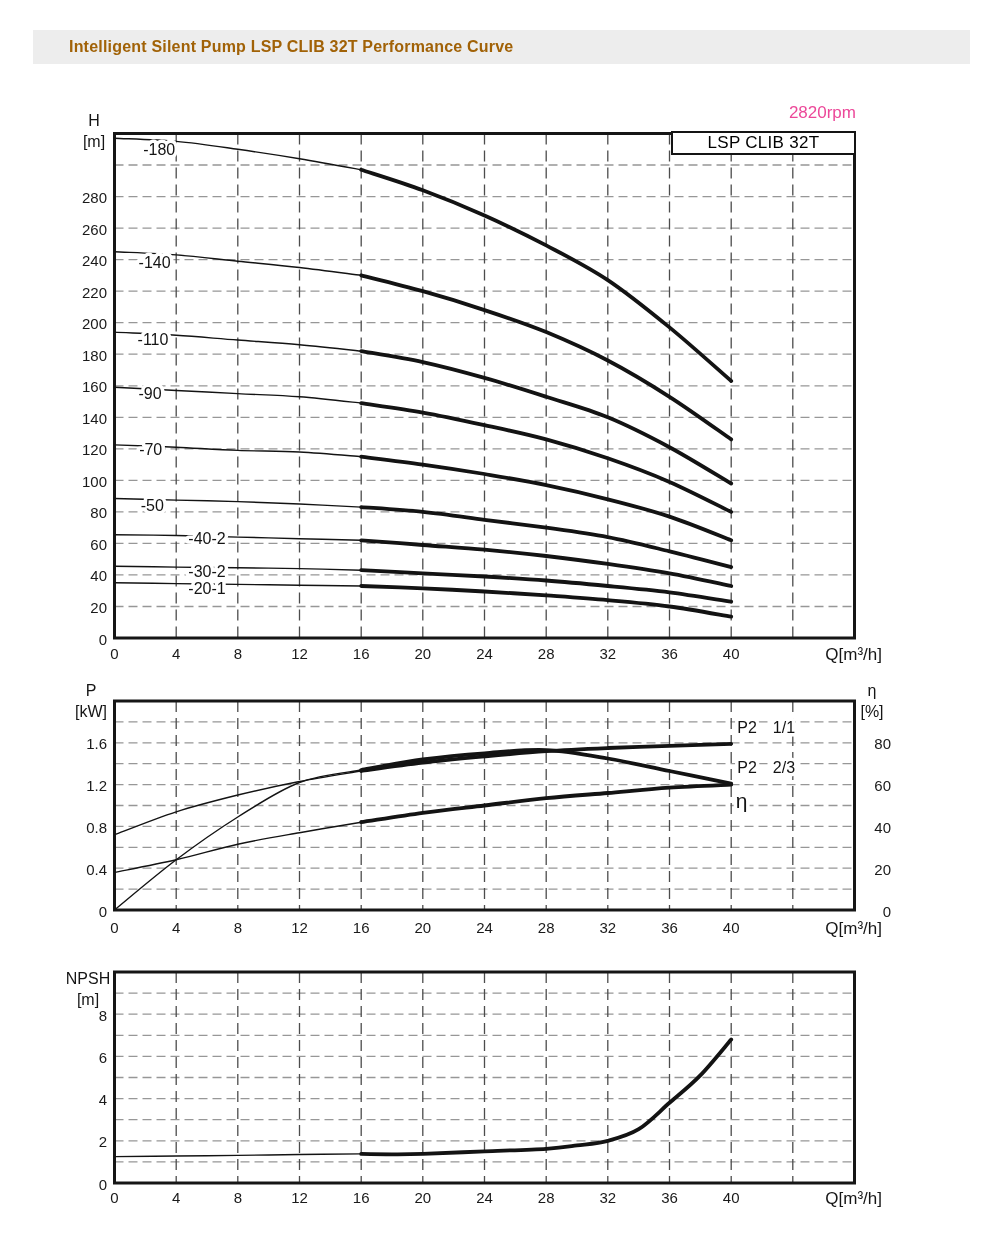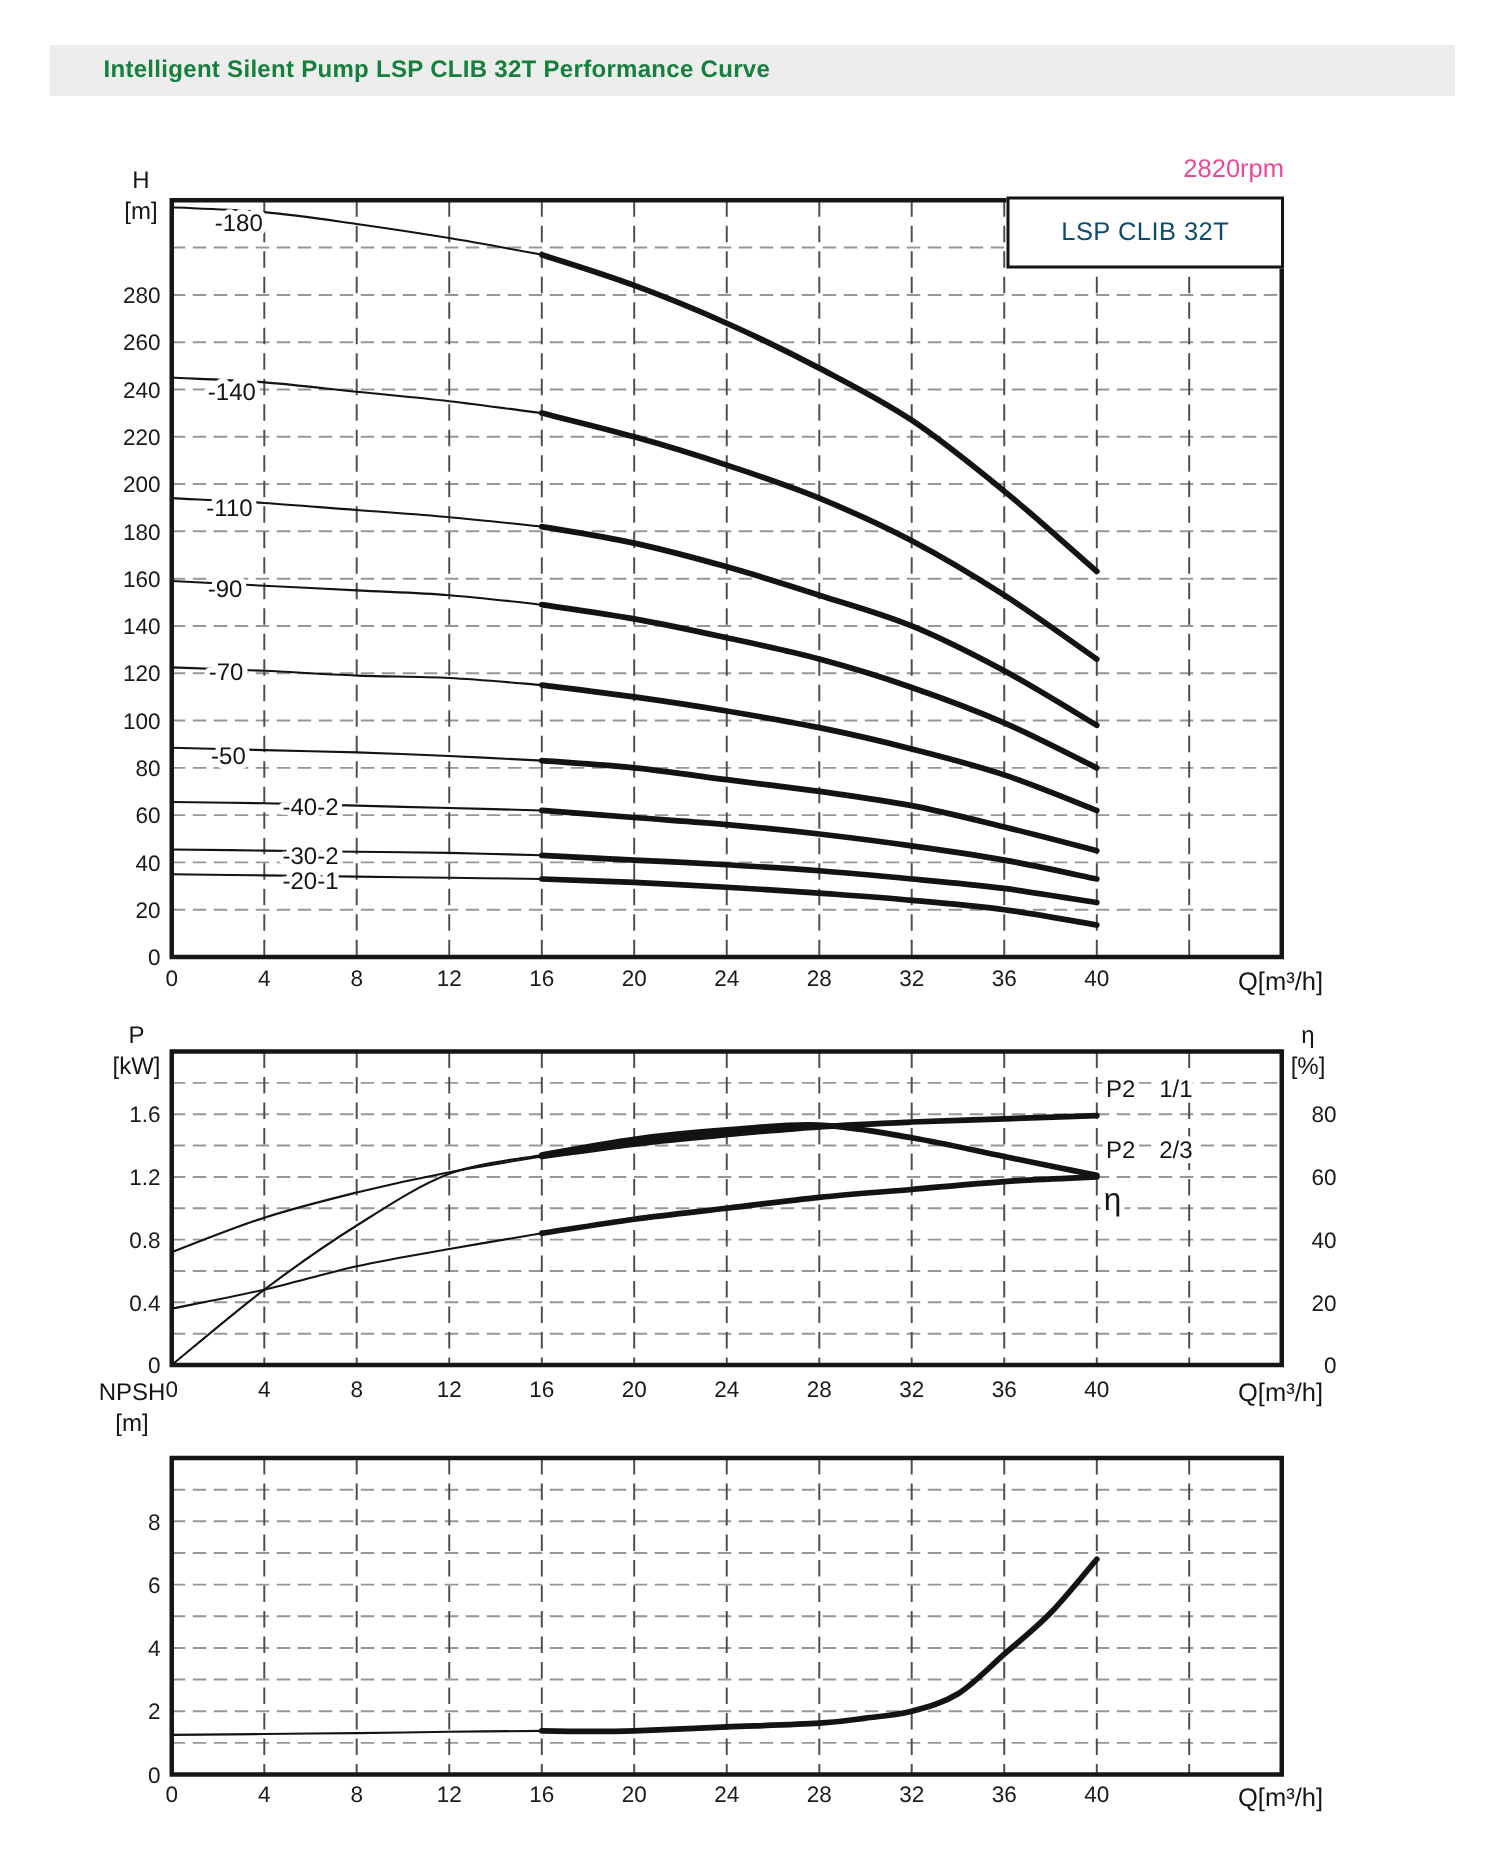--- a/index.html
+++ b/index.html
@@ -5,38 +5,38 @@
   html,body { margin:0; padding:0; background:#ffffff; }
   .page {
     position:relative; width:1000px; height:1238px; background:#ffffff;
     font-family:"Liberation Sans","DejaVu Sans",sans-serif; color:#1a1a1a; overflow:hidden;
   }
   .title-bar {
     position:absolute; left:33px; top:30px; width:937px; height:34px;
     background:#ededed; display:flex; align-items:center;
   }
   .title-bar span {
-    padding-left:36px; font-size:16px; font-weight:bold; letter-spacing:0.2px; color:#15803d;
+    padding-left:36px; font-size:16px; font-weight:bold; letter-spacing:0.2px; color:#a16207;
   }
   #chart-svg { position:absolute; left:0; top:0; }
   .rpm-label {
     position:absolute; left:760px; top:103px; width:96px;
     text-align:right; font-size:17px; color:#ec4899;
   }
   .model-box {
-    position:absolute; left:671px; top:131px; width:185px; height:48px;
+    position:absolute; left:671px; top:131px; width:185px; height:24px;
     background:#ffffff; border:2.5px solid #141414; box-sizing:border-box;
     display:flex; align-items:center; justify-content:center;
-    font-size:17px; letter-spacing:0.3px; color:#0c4a6e;
+    font-size:17px; letter-spacing:0.3px; color:#000000;
   }
   .ax-title { position:absolute; text-align:center; font-size:16px; line-height:21px; color:#161616; }
   #h-title    { left:74px;  top:110px; width:40px; }
   #p-title    { left:66px;  top:680px; width:50px; }
   #eta-title  { left:848px; top:680px; width:48px; }
-  #npsh-title { left:59px;  top:918px; width:58px; }
+  #npsh-title { left:59px;  top:968px; width:58px; }
   .qlab { position:absolute; left:790px; width:92px; text-align:right; font-size:17px; color:#161616; }
   #qlab-head  { top:645px; }
   #qlab-power { top:919px; }
   #qlab-npsh  { top:1189px; }
 
   
   .grid-h line { stroke:#979797; stroke-width:1.3; stroke-dasharray:9 5; }
   .grid-v line { stroke:#4c4c4c; stroke-width:1.3; stroke-dasharray:11 6; }
   .frame { fill:none; stroke:#161616; stroke-width:3; }
   .curve { fill:none; stroke:#131313; }

